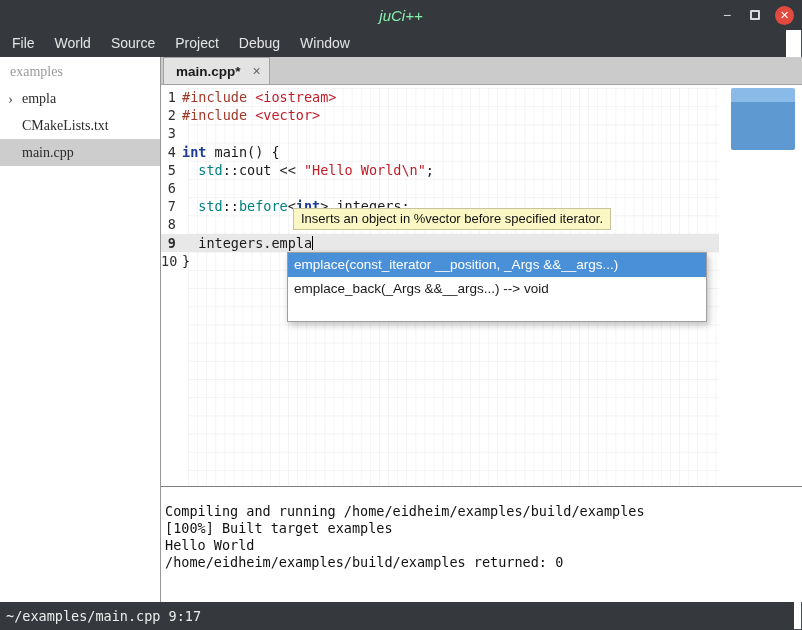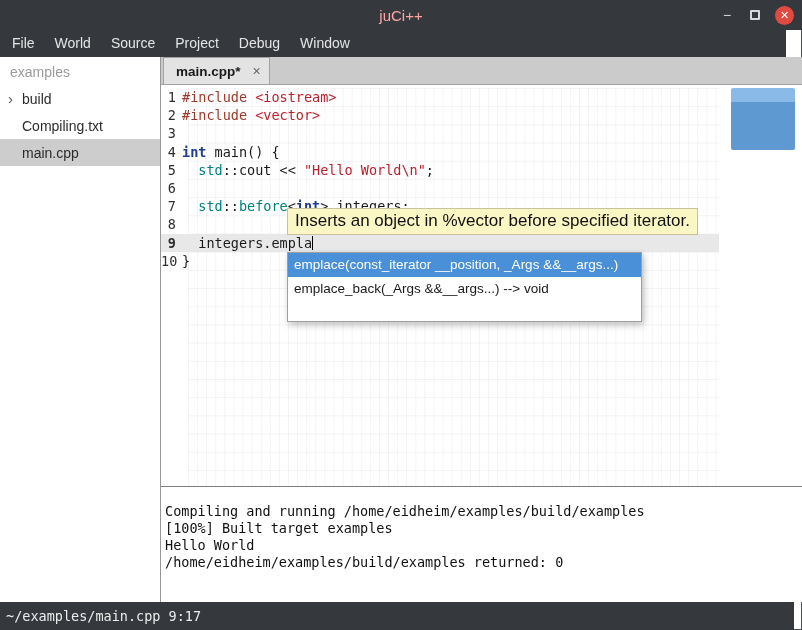--- a/index.html
+++ b/index.html
@@ -2,33 +2,33 @@
 <html><head>
 <meta charset="utf-8">
 <style>
   * { margin:0; padding:0; box-sizing:border-box; }
   html,body { width:802px; height:630px; }
   body { font-family:"Liberation Sans","DejaVu Sans",sans-serif; background:#fff; overflow:hidden; }
   .window { position:relative; width:802px; height:630px; background:#fff; box-shadow: inset 0 0 0 1px #4b4e52; }
 
   
   .titlebar { position:absolute; top:0; left:0; right:0; height:30px; background:#35393d; display:flex; align-items:center; justify-content:center; }
-  .title { color:#fca5a5; font-size:15px; }
+  .title { color:#86efac; font-size:15px;font-style:italic; }
   .win-controls { position:absolute; right:8px; top:0; height:30px; display:flex; align-items:center; gap:15px; }
   .btn-min { color:#d9d9d9; font-size:14px; width:16px; text-align:center; cursor:default; }
   .btn-max { width:10px; height:10px; border:2px solid #d9d9d9; border-radius:1px; }
   .btn-close { width:19px; height:19px; border-radius:50%; background:#e04a3f; color:#fff; display:flex; align-items:center; justify-content:center; font-size:11px; font-weight:bold; }
 
   
   .menubar { position:absolute; top:30px; left:0; right:16px; height:27px; background:#35393d; display:flex; align-items:center; padding-left:2px; }
   .menu-item { color:#e4e4e4; font-size:14px; padding:0 10px; height:27px; line-height:27px; }
 
   
   .main { position:absolute; top:57px; left:0; right:0; bottom:28px; display:flex; }
-  .sidebar { width:161px; background:#fff; border-right:1px solid #979797; display:flex; flex-direction:column; }
+  .sidebar { width:161px; background:#fff; border-right:1px solid #979797; display:flex; flex-direction:column;font-family:Liberation Serif, serif; }
   .sidebar-header { color:#9a9a9a; font-size:14px; padding:7px 10px 5px; }
   .tree-item { height:27px; display:flex; align-items:center; font-size:14px; color:#2b2b2b; padding-left:8px; }
   .tree-item.selected { background:#cdcdcd; }
   .expander { width:14px; color:#555; font-size:15px; line-height:14px; }
   .tree-label.indent { margin-left:14px; }
 
   .right { flex:1; display:flex; flex-direction:column; min-width:0; }
 
   
   .tabbar { height:28px; background:#cbcbcb; border-bottom:1px solid #a2a2a2; display:flex; align-items:flex-end; }
@@ -51,23 +51,23 @@
   .tok-preproc { color:#a0392a; }
   .tok-string { color:#c01c28; }
   .tok-keyword { color:#1f3a93; font-weight:bold; }
   .tok-type { color:#008080; }
   .tok-plain { color:#1a1a1a; }
   .cursor { display:inline-block; width:1px; height:14px; background:#000; vertical-align:-2px; }
 
   .scroll-indicator { position:absolute; top:3px; right:7px; width:64px; height:62px; border-radius:2px;
     background:linear-gradient(to bottom, #8abbe8 0px, #8abbe8 14px, #5e99d2 14px); }
 
-  .tooltip { position:absolute; left:126px; top:123px; background:#fbf7c5; border:1px solid #c9c39b; padding:2px 7px 3px; font-size:17px; color:#111; white-space:nowrap; z-index:5; }
+  .tooltip { position:absolute; left:132px; top:123px; background:#fbf7c5; border:1px solid #c9c39b; padding:2px 7px 3px; font-size:13px; color:#111; white-space:nowrap; z-index:5; }
 
-  .autocomplete { position:absolute; left:126px; top:167px; width:355px; height:70px; background:#fff; border:1px solid #9f9f9f; box-shadow:2px 3px 7px rgba(0,0,0,0.25); z-index:6; overflow:hidden; }
+  .autocomplete { position:absolute; left:126px; top:167px; width:420px; height:70px; background:#fff; border:1px solid #9f9f9f; box-shadow:2px 3px 7px rgba(0,0,0,0.25); z-index:6; overflow:hidden; }
   .ac-item { height:24px; line-height:24px; padding:0 6px; font-size:13.5px; color:#1a1a1a; white-space:nowrap; overflow:hidden; }
   .ac-item.selected { background:#4a90d9; color:#fff; }
 
   
   .output { height:116px; border-top:1px solid #7e7e7e; background:#fff; font-family:"DejaVu Sans Mono","Liberation Mono",monospace; font-size:13.5px; line-height:17px; padding:16px 0 0 4px; color:#111; overflow:hidden; }
   .out-line { white-space:pre; }
 
   
   .statusbar { position:absolute; left:0; right:8px; bottom:0; height:28px; background:#35393d; color:#ececec; font-family:"DejaVu Sans Mono","Liberation Mono",monospace; font-size:13.5px; line-height:28px; padding-left:6px; }
 </style>
@@ -94,24 +94,24 @@
       <div class="menu-item">Window</div>
     </div>
 
   <div class="main">
 
     <div class="sidebar">
       <div class="sidebar-header">examples</div>
       <div id="file-tree">
           <div class="tree-item">
             <span class="expander">›</span>
-            <span class="tree-label">build</span>
+            <span class="tree-label">empla</span>
           </div>
           <div class="tree-item">
-            <span class="tree-label indent">Compiling.txt</span>
+            <span class="tree-label indent">CMakeLists.txt</span>
           </div>
           <div class="tree-item selected">
             <span class="tree-label indent">main.cpp</span>
           </div>
         </div>
     </div>
 
     <div class="right">
 
       <div class="tabbar">

